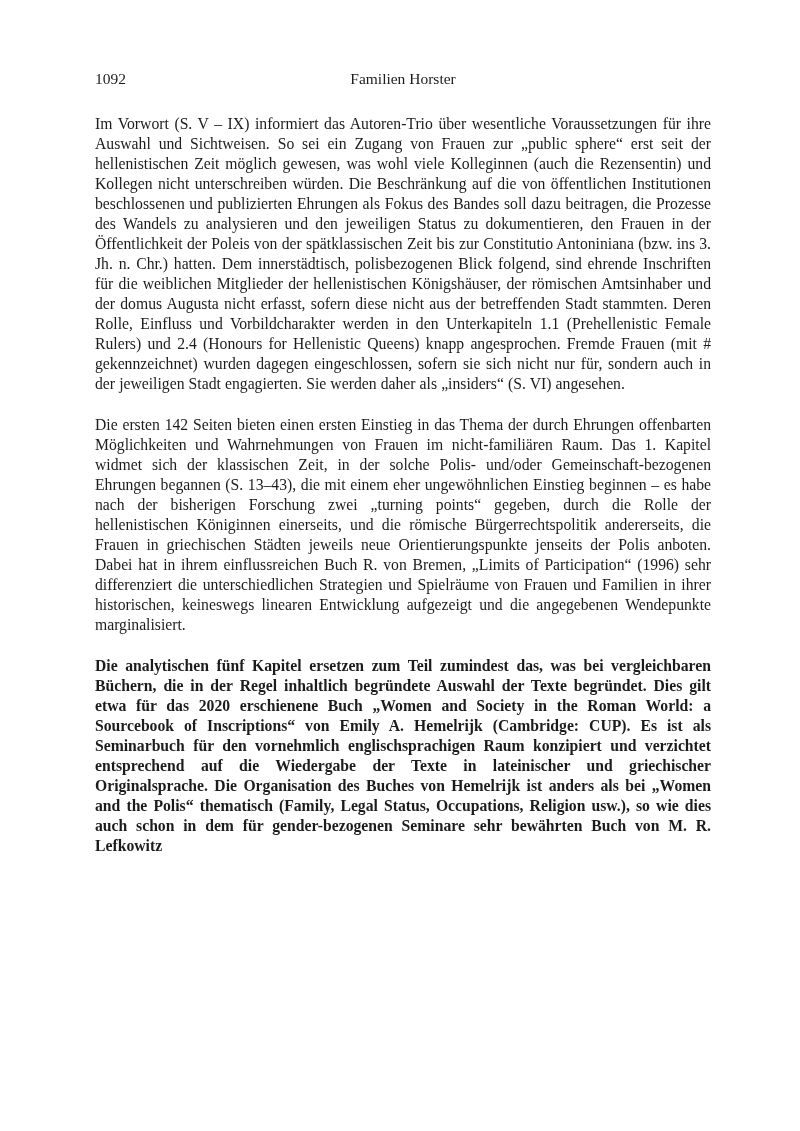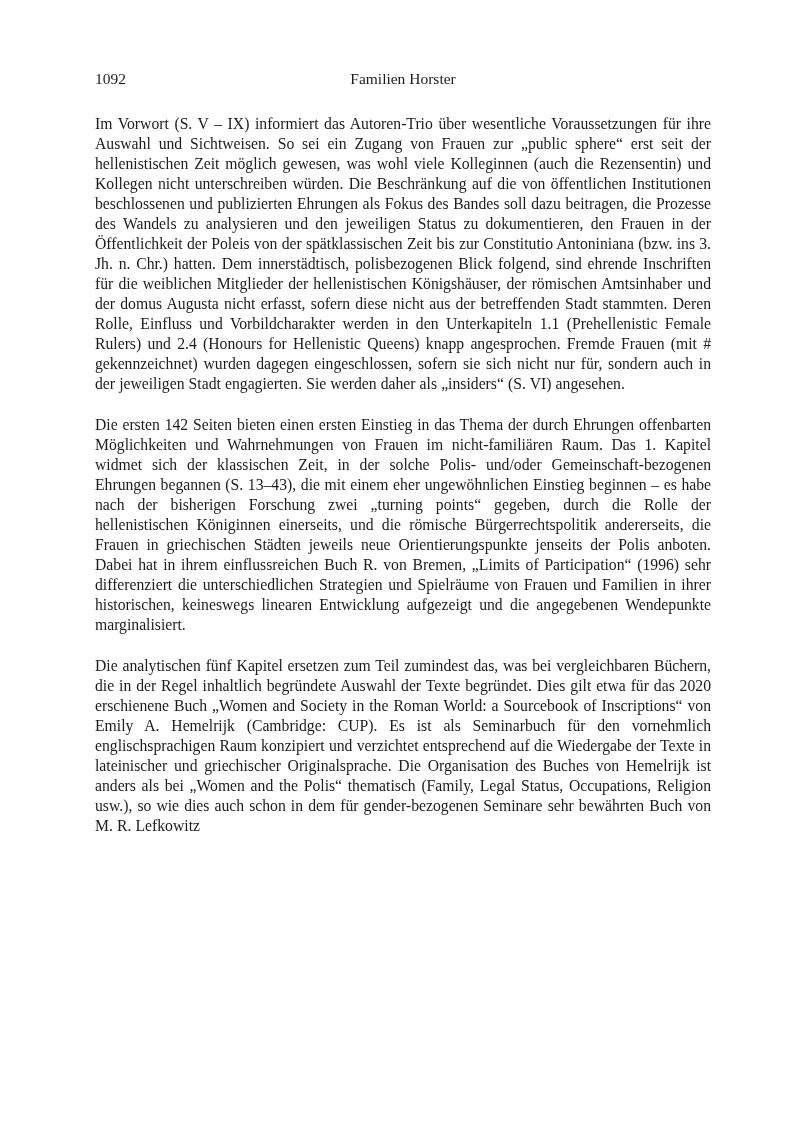--- a/index.html
+++ b/index.html
@@ -43,20 +43,21 @@
   .text-block p {
     margin: 0 0 21px 0;
     font-size: 15.7px;
     line-height: 20px;
     text-align: justify;
     text-justify: inter-word;
     word-spacing: 0.2px;
   }
   .text-block p:last-child {
     margin-bottom: 0;
+    font-weight: bold;
   }
 </style>
 </head>
 <body>
 
 <div class="page">
   <div class="content">
 
     <div class="page-header">
       <span class="page-number">1092</span>

